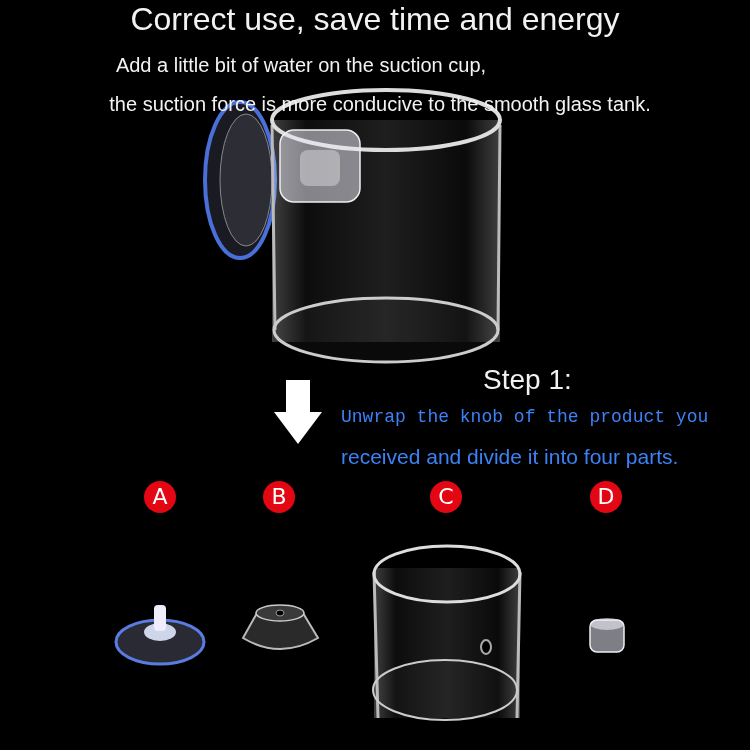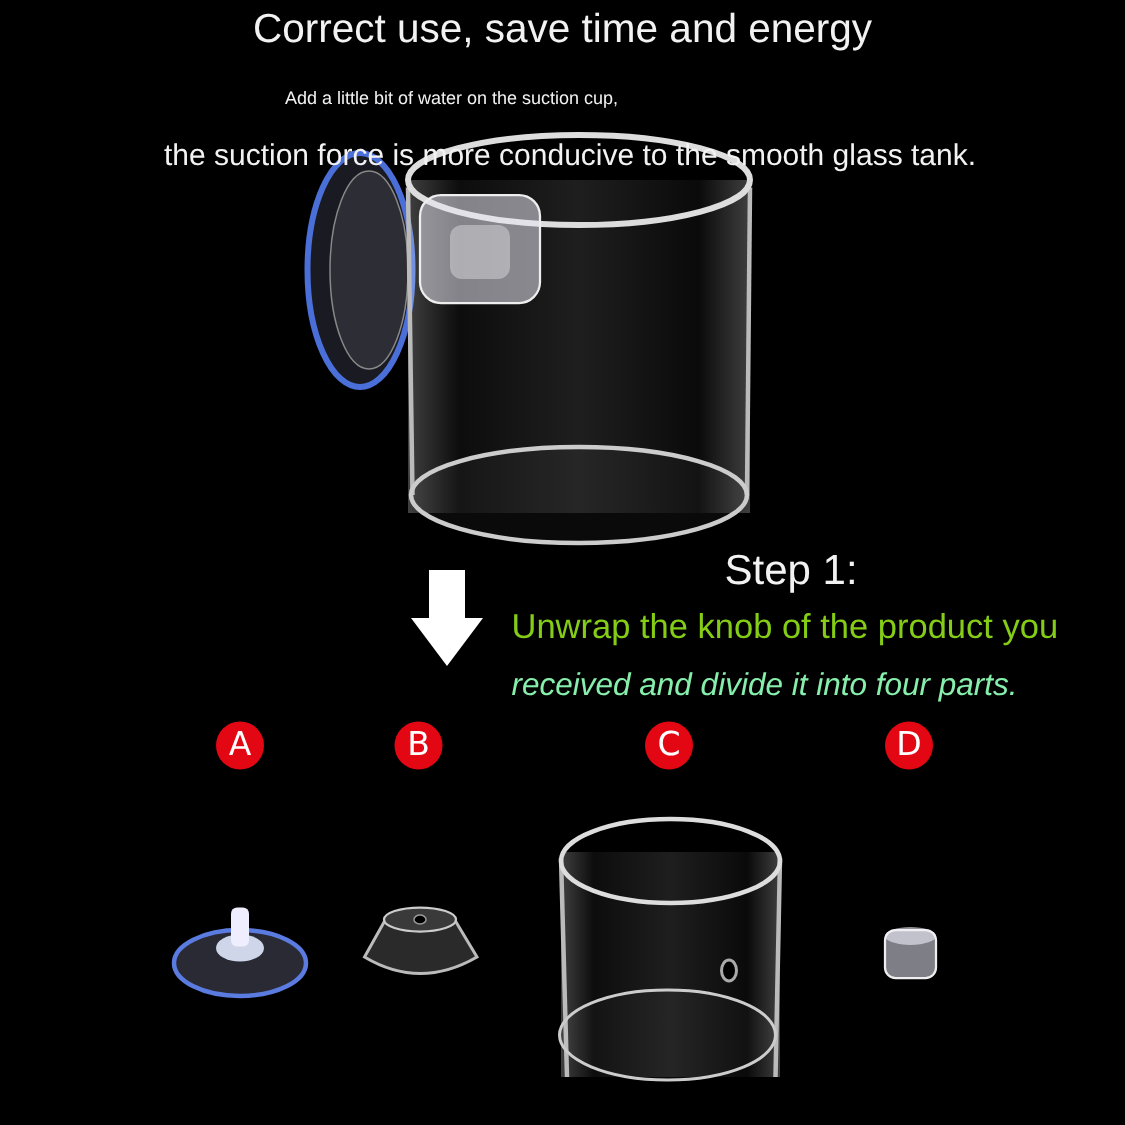--- a/index.html
+++ b/index.html
@@ -1,23 +1,23 @@
 <!DOCTYPE html>
 <html><head>
 <meta charset="utf-8">
 <style>
   html,body{margin:0;padding:0;background:#000;}
   body{width:750px;height:750px;position:relative;overflow:hidden;font-family:"Liberation Sans",sans-serif;color:#fff;}
   .abs{position:absolute;}
-  .title{left:0;width:750px;top:2px;text-align:center;font-size:27px;line-height:34px;color:#f2f2f2;}
-  .line1{left:0;width:602px;top:52px;text-align:center;font-size:12px;line-height:26px;color:#f2f2f2;z-index:3;}
+  .title{left:0;width:750px;top:2px;text-align:center;font-size:32px;line-height:34px;color:#f2f2f2;}
+  .line1{left:0;width:602px;top:52px;text-align:center;font-size:20px;line-height:26px;color:#f2f2f2;z-index:3;}
   .line2{left:0;width:760px;top:91px;text-align:center;font-size:20px;line-height:26px;color:#f2f2f2;z-index:3;}
   .step{left:483px;top:367px;font-size:28px;line-height:26px;color:#f2f2f2;}
-  .desc1{left:341px;top:403px;font-size:23px;line-height:28px;color:#84cc16;}
-  .desc2{left:341px;top:443px;font-size:21px;line-height:28px;color:#86efac;font-style:italic;}
+  .desc1{left:341px;top:403px;font-size:18px;line-height:28px;color:#3b82f6;font-family:Liberation Mono, monospace;}
+  .desc2{left:341px;top:443px;font-size:21px;line-height:28px;color:#3b82f6;}
   .badge{width:32px;height:32px;border-radius:50%;background:#e30613;color:#fff;font-size:22px;line-height:32px;text-align:center;font-family:"DejaVu Sans",sans-serif;}
   svg{position:absolute;left:0;top:0;}
 </style>
 </head>
 <body>
 
 <svg width="750" height="750" viewBox="0 0 750 750">
   <defs>
     <linearGradient id="glass" x1="0" x2="1" y1="0" y2="0">
       <stop offset="0" stop-color="#fff" stop-opacity="0.25"></stop>

